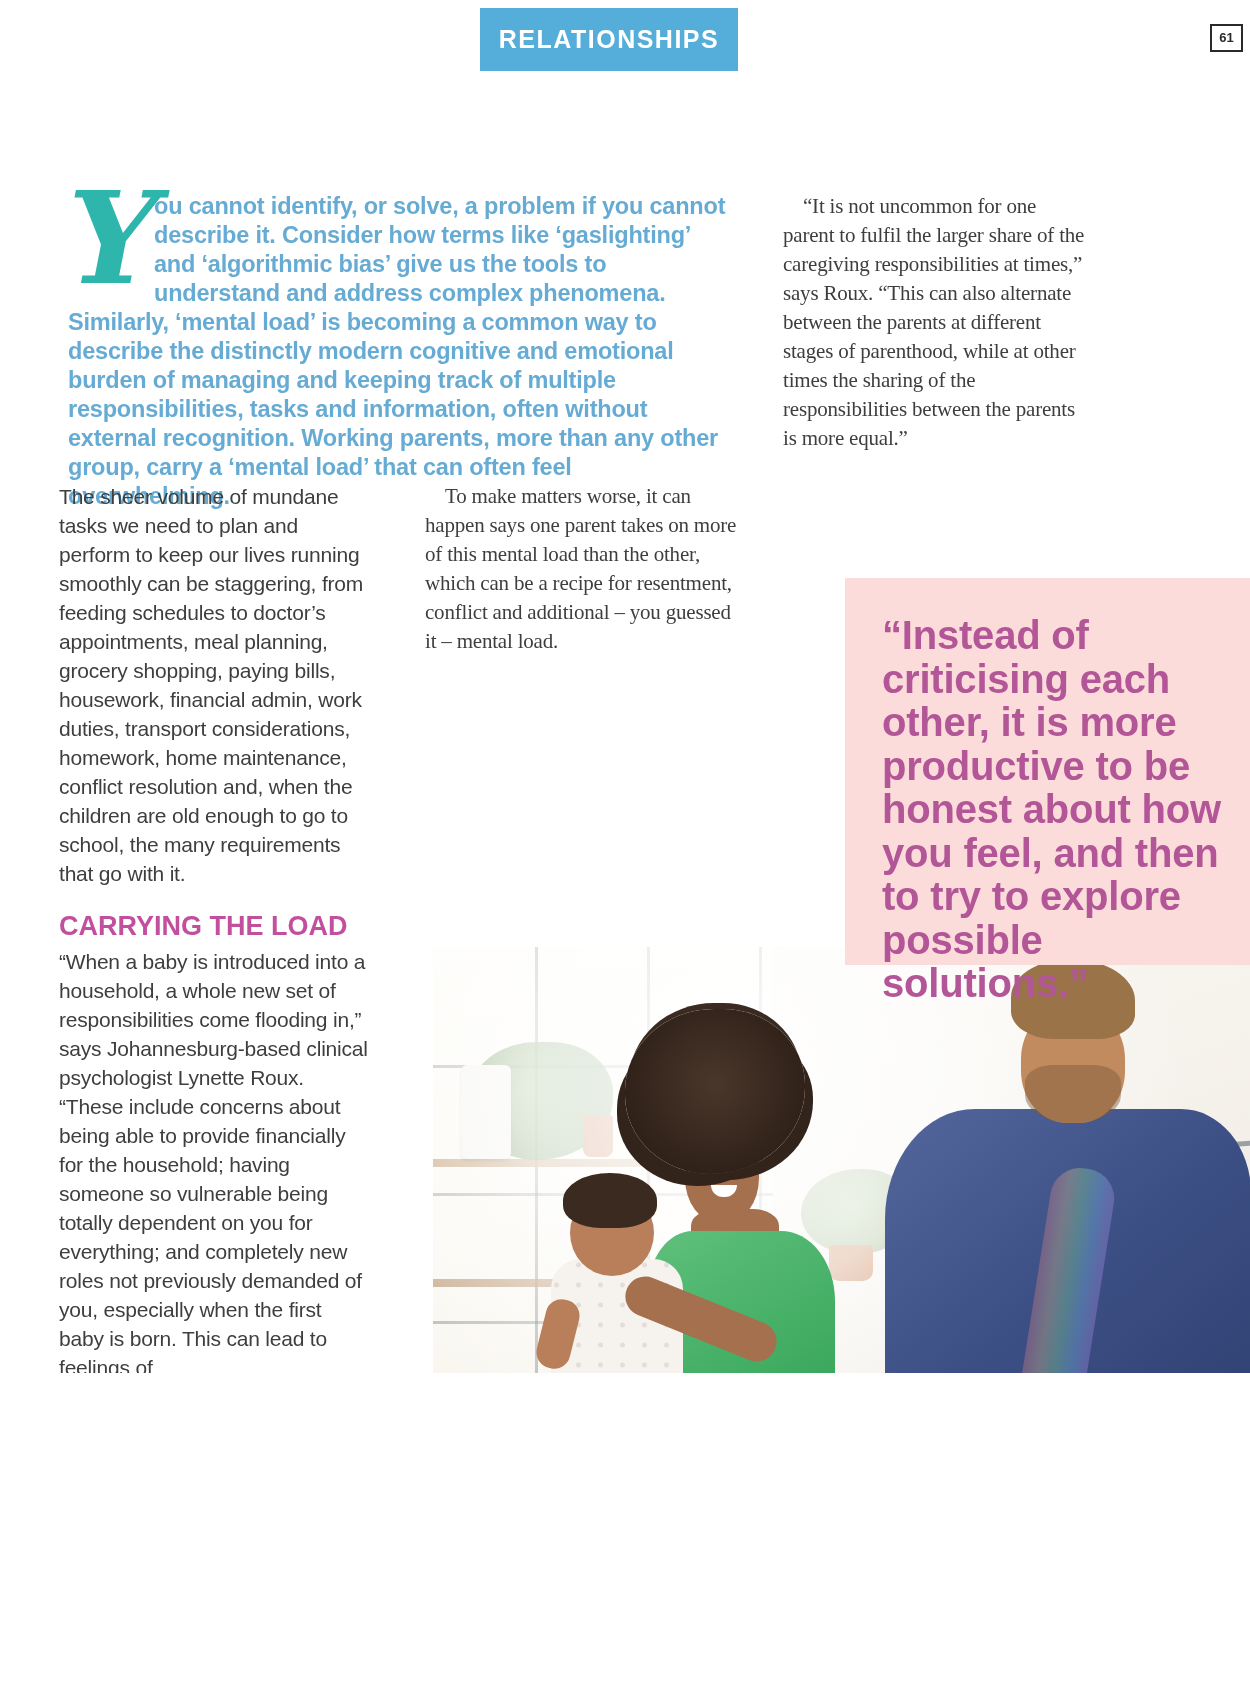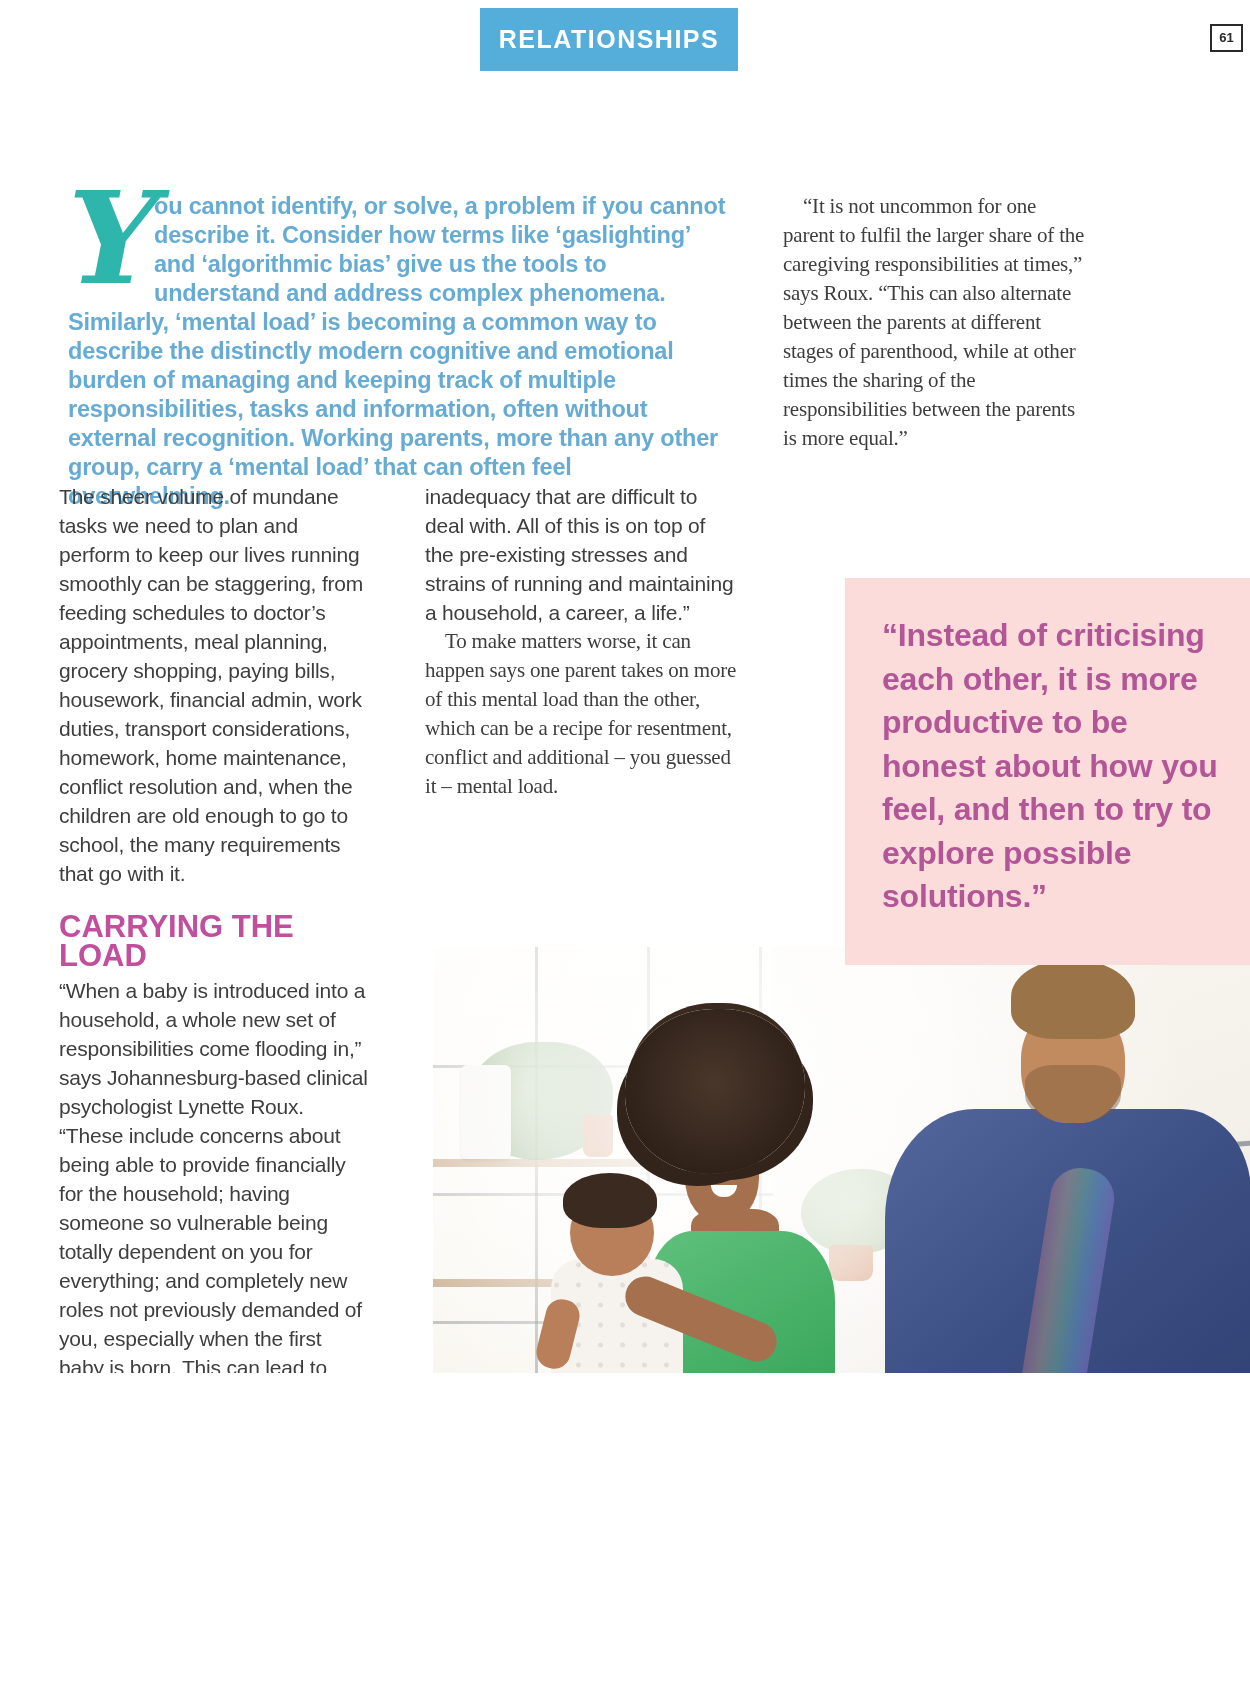--- a/index.html
+++ b/index.html
@@ -46,33 +46,33 @@
   }
 
   
   .col { position: absolute; color:#3e3e3e; font-size: 21px; line-height: 29px; letter-spacing:-0.2px; }
   .col p { margin: 0; }
   .col-1 { left: 59px;  top: 482px; width: 312px; }
   .col-2 { left: 425px; top: 482px; width: 313px; }
   .col-3 { left: 783px; top: 192px; width: 308px; }
   .indent-first { text-indent: 20px; font-family: Liberation Serif, serif; }
   .section-heading {
-    color:#c14f9e; font-size: 31px; font-weight: bold;
+    color:#c14f9e; font-size: 27px; font-weight: bold;
     letter-spacing: 0px; margin: 24px 0 6px 0 !important;
   }
 
   
   .quote-box {
     position: absolute; left: 845px; top: 578px;
     width: 405px; height: 387px;
     background: #fcdcda; z-index: 3;
   }
   .quote-box p {
     margin: 0; padding: 36px 18px 0 37px;
-    color: #b25697; font-size: 32px; line-height: 43.5px;
+    color: #b25697; font-size: 40px; line-height: 43.5px;
     font-weight: bold; letter-spacing: -0.2px;
   }
 
   
   .photo {
     position: absolute; left: 433px; top: 947px;
     width: 817px; height: 663px; overflow: hidden;
     background: linear-gradient(160deg, #fbf9f4 0%, #f3efe8 55%, #ecebe6 100%);
     z-index: 1;
   }
@@ -195,21 +195,20 @@
     <span class="dropcap">Y</span><span>ou cannot identify, or solve, a problem if you cannot describe it. Consider how terms like ‘gaslighting’ and ‘algorithmic bias’ give us the tools to understand and address complex phenomena. Similarly, ‘mental load’ is becoming a common way to describe the distinctly modern cognitive and emotional burden of managing and keeping track of multiple responsibilities, tasks and information, often without external recognition. Working parents, more than any other group, carry a ‘mental load’ that can often feel overwhelming.</span>
   </div>
 
   <div class="col col-1">
     <p>The sheer volume of mundane tasks we need to plan and perform to keep our lives running smoothly can be staggering, from feeding schedules to doctor’s appointments, meal planning, grocery shopping, paying bills,  housework, financial admin, work duties, transport considerations, homework, home maintenance, conflict resolution and, when the children are old enough to go to school, the many requirements that go with it.</p>
     <p class="section-heading">CARRYING THE LOAD</p>
     <p>“When a baby is introduced into a household, a whole new set of responsibilities come flooding in,” says Johannesburg-based clinical psychologist Lynette Roux. “These include concerns about being able to provide financially for the household; having someone so vulnerable being totally dependent on you for everything; and completely new roles not previously demanded of you, especially when the first baby is born. This can lead to feelings of</p>
   </div>
 
   <div class="col col-2">
-    <p>inadequacy that are difficult to deal with. All of this is on top of the pre-existing stresses and strains of running and maintaining a household, a career, a life.”</p>
     <p class="indent-first">To make matters worse, it can happen says one parent takes on more of this mental load than the other, which can be a recipe for resentment, conflict and additional – you guessed it – mental load.</p>
   </div>
 
   <div class="col col-3">
     <p class="indent-first">“It is not uncommon for one parent to fulfil the larger share of the caregiving responsibilities at times,” says Roux. “This can also alternate between the parents at different stages of parenthood, while at other times the sharing of the responsibilities between the parents is more equal.”</p>
   </div>
 
   <div class="quote-box">
     <p>“Instead of criticising each other, it is more productive to be honest about how you feel, and then to try to explore possible solutions.”</p>
   </div>

